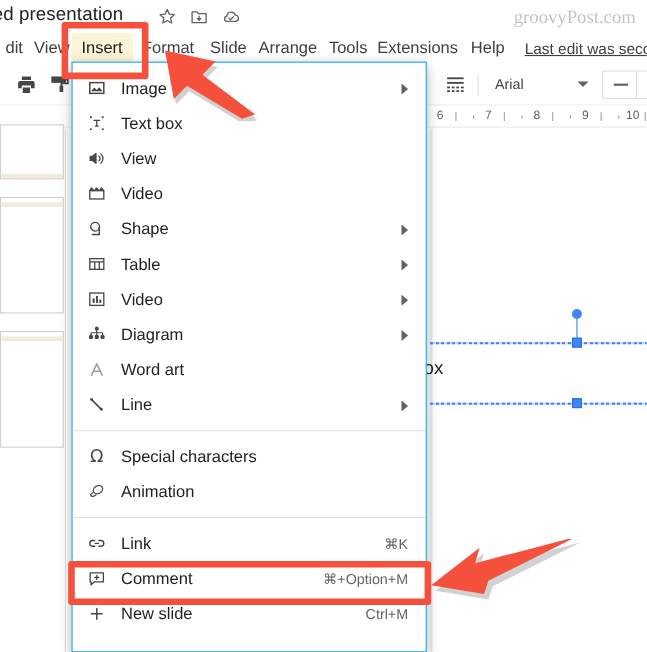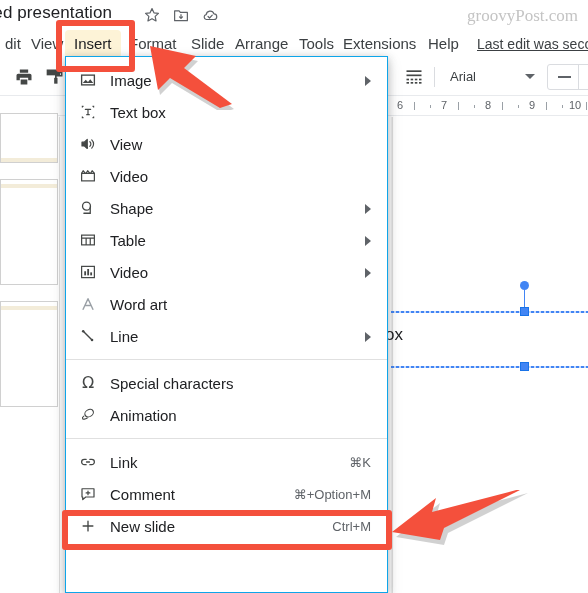--- a/index.html
+++ b/index.html
@@ -401,20 +401,33 @@
           <rect x="3.5" y="4.5" width="17" height="15"></rect>
           <rect x="7" y="11" width="2.4" height="5.5" fill="#444746" stroke="none"></rect>
           <rect x="11" y="8" width="2.4" height="8.5" fill="#444746" stroke="none"></rect>
           <rect x="15" y="12.5" width="2.4" height="4" fill="#444746" stroke="none"></rect>
         </svg>
       </span>
       <span class="mlabel">Video</span>
       <span class="marrow"></span>
     </div>
 
+    <div class="mrow">
+      <span class="mi">
+        <svg width="18" height="18" viewBox="0 0 24 24" fill="none" stroke="#444746" stroke-width="1.5">
+          <circle cx="12" cy="5" r="1.7" fill="#444746"></circle>
+          <path d="M12 7v3M5 10h14M5 10v3M12 10v3M19 10v3"></path>
+          <circle cx="5" cy="15" r="1.9" fill="#444746"></circle>
+          <circle cx="12" cy="15" r="1.9" fill="#444746"></circle>
+          <circle cx="19" cy="15" r="1.9" fill="#444746"></circle>
+        </svg>
+      </span>
+      <span class="mlabel">Diagram</span>
+      <span class="marrow"></span>
+    </div>
 
     <div class="mrow">
       <span class="mi">
         <svg width="18" height="18" viewBox="0 0 24 24" fill="none" stroke="#9aa0a6" stroke-width="1.9">
           <path d="M5.5 19L12 5l6.5 14M8 14h8" stroke-linecap="round" stroke-linejoin="round"></path>
         </svg>
       </span>
       <span class="mlabel">Word art</span>
     </div>
 

